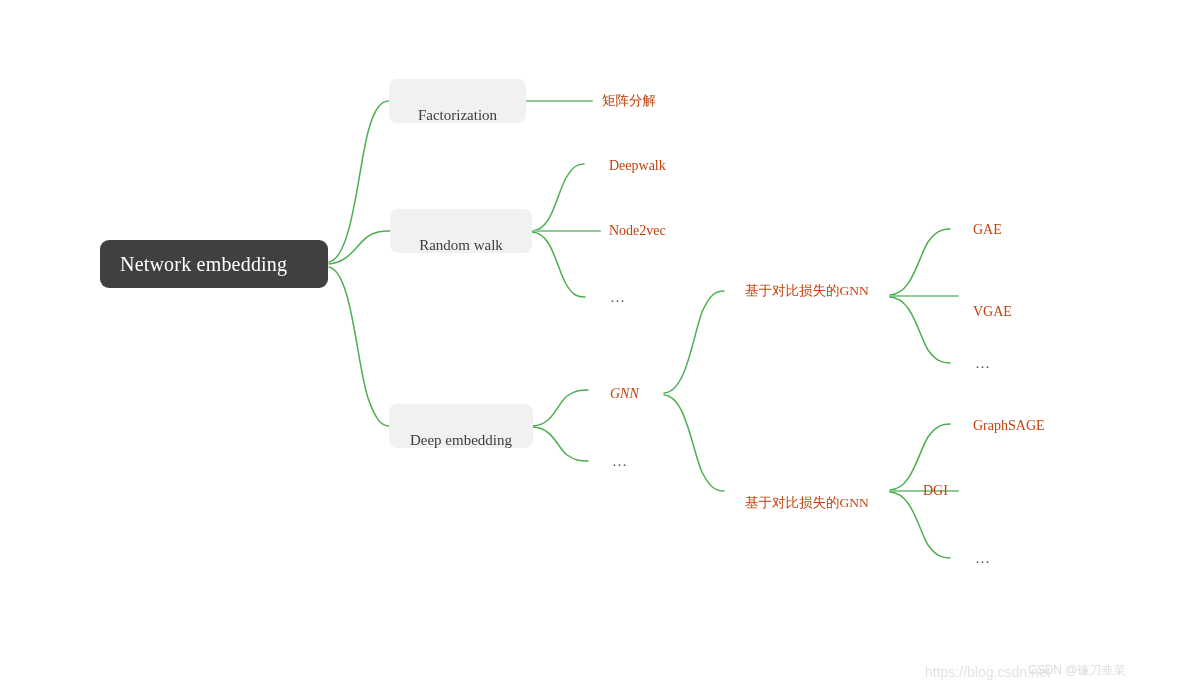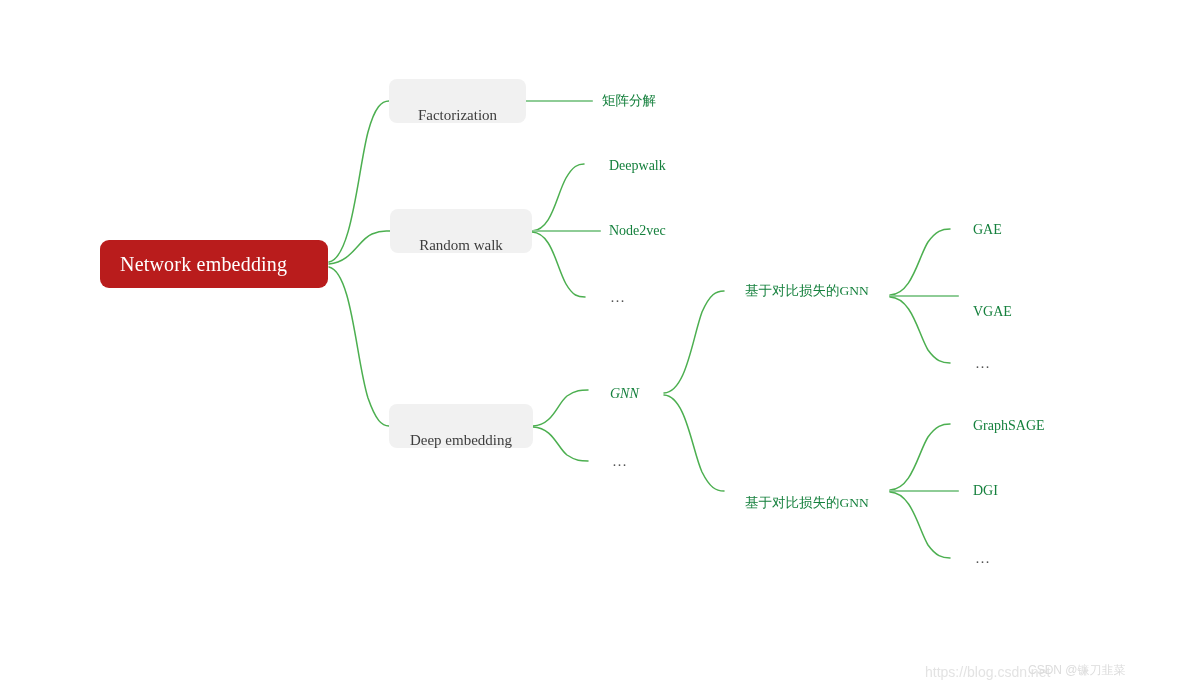--- a/index.html
+++ b/index.html
@@ -28,21 +28,21 @@
     height: 694px;
     pointer-events: none;
   }
   .node {
     position: absolute;
     box-sizing: border-box;
     white-space: nowrap;
   }
   
   .node-root {
-    background: #b91c1c;
+    background: #404040;
     color: #ffffff;
     border-radius: 9px;
     font-size: 20px;
     line-height: 1;
     display: flex;
     align-items: center;
     padding: 8px 20px;
     letter-spacing: 0.2px;
   }
   
@@ -51,21 +51,21 @@
     color: #3d3d3d;
     border-radius: 8px;
     font-size: 15px;
     line-height: 1;
     display: flex;
     align-items: flex-end;
     justify-content: center;
   }
   
   .node-text {
-    color: #15803d;
+    color: #c2410c;
     font-size: 14px;
     line-height: 1;
     display: flex;
     align-items: center;
   }
   .node-text.cjk {
     font-size: 13.5px;
   }
   .node-text.ellipsis {
     font-size: 15px;
@@ -189,21 +189,21 @@
   </div>
 
   <div class="node node-text ellipsis" style="left:975px; top:354px; height:18px;">
     <span>…</span>
   </div>
 
   <div class="node node-text" style="left:973px; top:417px; height:18px;">
     <span>GraphSAGE</span>
   </div>
 
-  <div class="node node-text" style="left:973px; top:482px; height:18px;">
+  <div class="node node-text" style="left:923px; top:482px; height:18px;">
     <span>DGI</span>
   </div>
 
   <div class="node node-text ellipsis" style="left:975px; top:549px; height:18px;">
     <span>…</span>
   </div>
 
   <div class="watermark watermark-url">https://blog.csdn.net</div>
   <div class="watermark watermark-brand">CSDN @镰刀韭菜</div>
 

